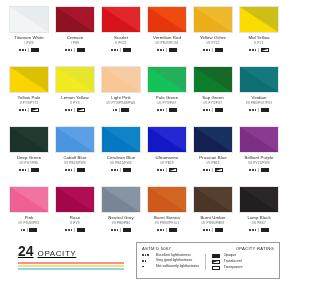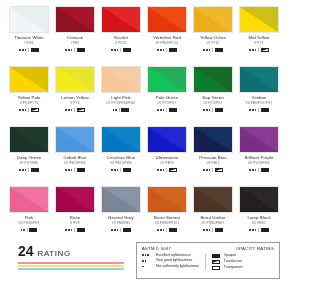--- a/index.html
+++ b/index.html
@@ -101,20 +101,21 @@
     display: flex;
     align-items: flex-start;
     padding: 4px 8px 0 8px;
   }
   .brandblock { width: 128px; padding-top: 2px; }
   .brandline {
     display: flex;
     align-items: baseline;
     gap: 4px;
     padding-left: 10px;
+    text-decoration: underline;
   }
   .bignum {
     font-size: 14px;
     font-weight: bold;
     color: #231f20;
     line-height: 1;
   }
   .bigword {
     font-size: 8px;
     letter-spacing: 0.6px;
@@ -559,21 +560,21 @@
           <span class="divider"></span>
           <span class="opa opaque"></span>
         </div>
       </div>
     </div>
 
   <div class="footer">
     <div class="brandblock">
       <div class="brandline">
         <span class="bignum">24</span>
-        <span class="bigword">RATING</span>
+        <span class="bigword">OPACITY</span>
       </div>
       <div class="stripes">
           <div class="stripe" style="background: rgb(244, 146, 142);"></div>
           <div class="stripe" style="background: rgb(251, 223, 107);"></div>
           <div class="stripe" style="background: rgb(142, 211, 239);"></div>
         </div>
     </div>
 
     <div class="legend">
       <div class="legend-head">

